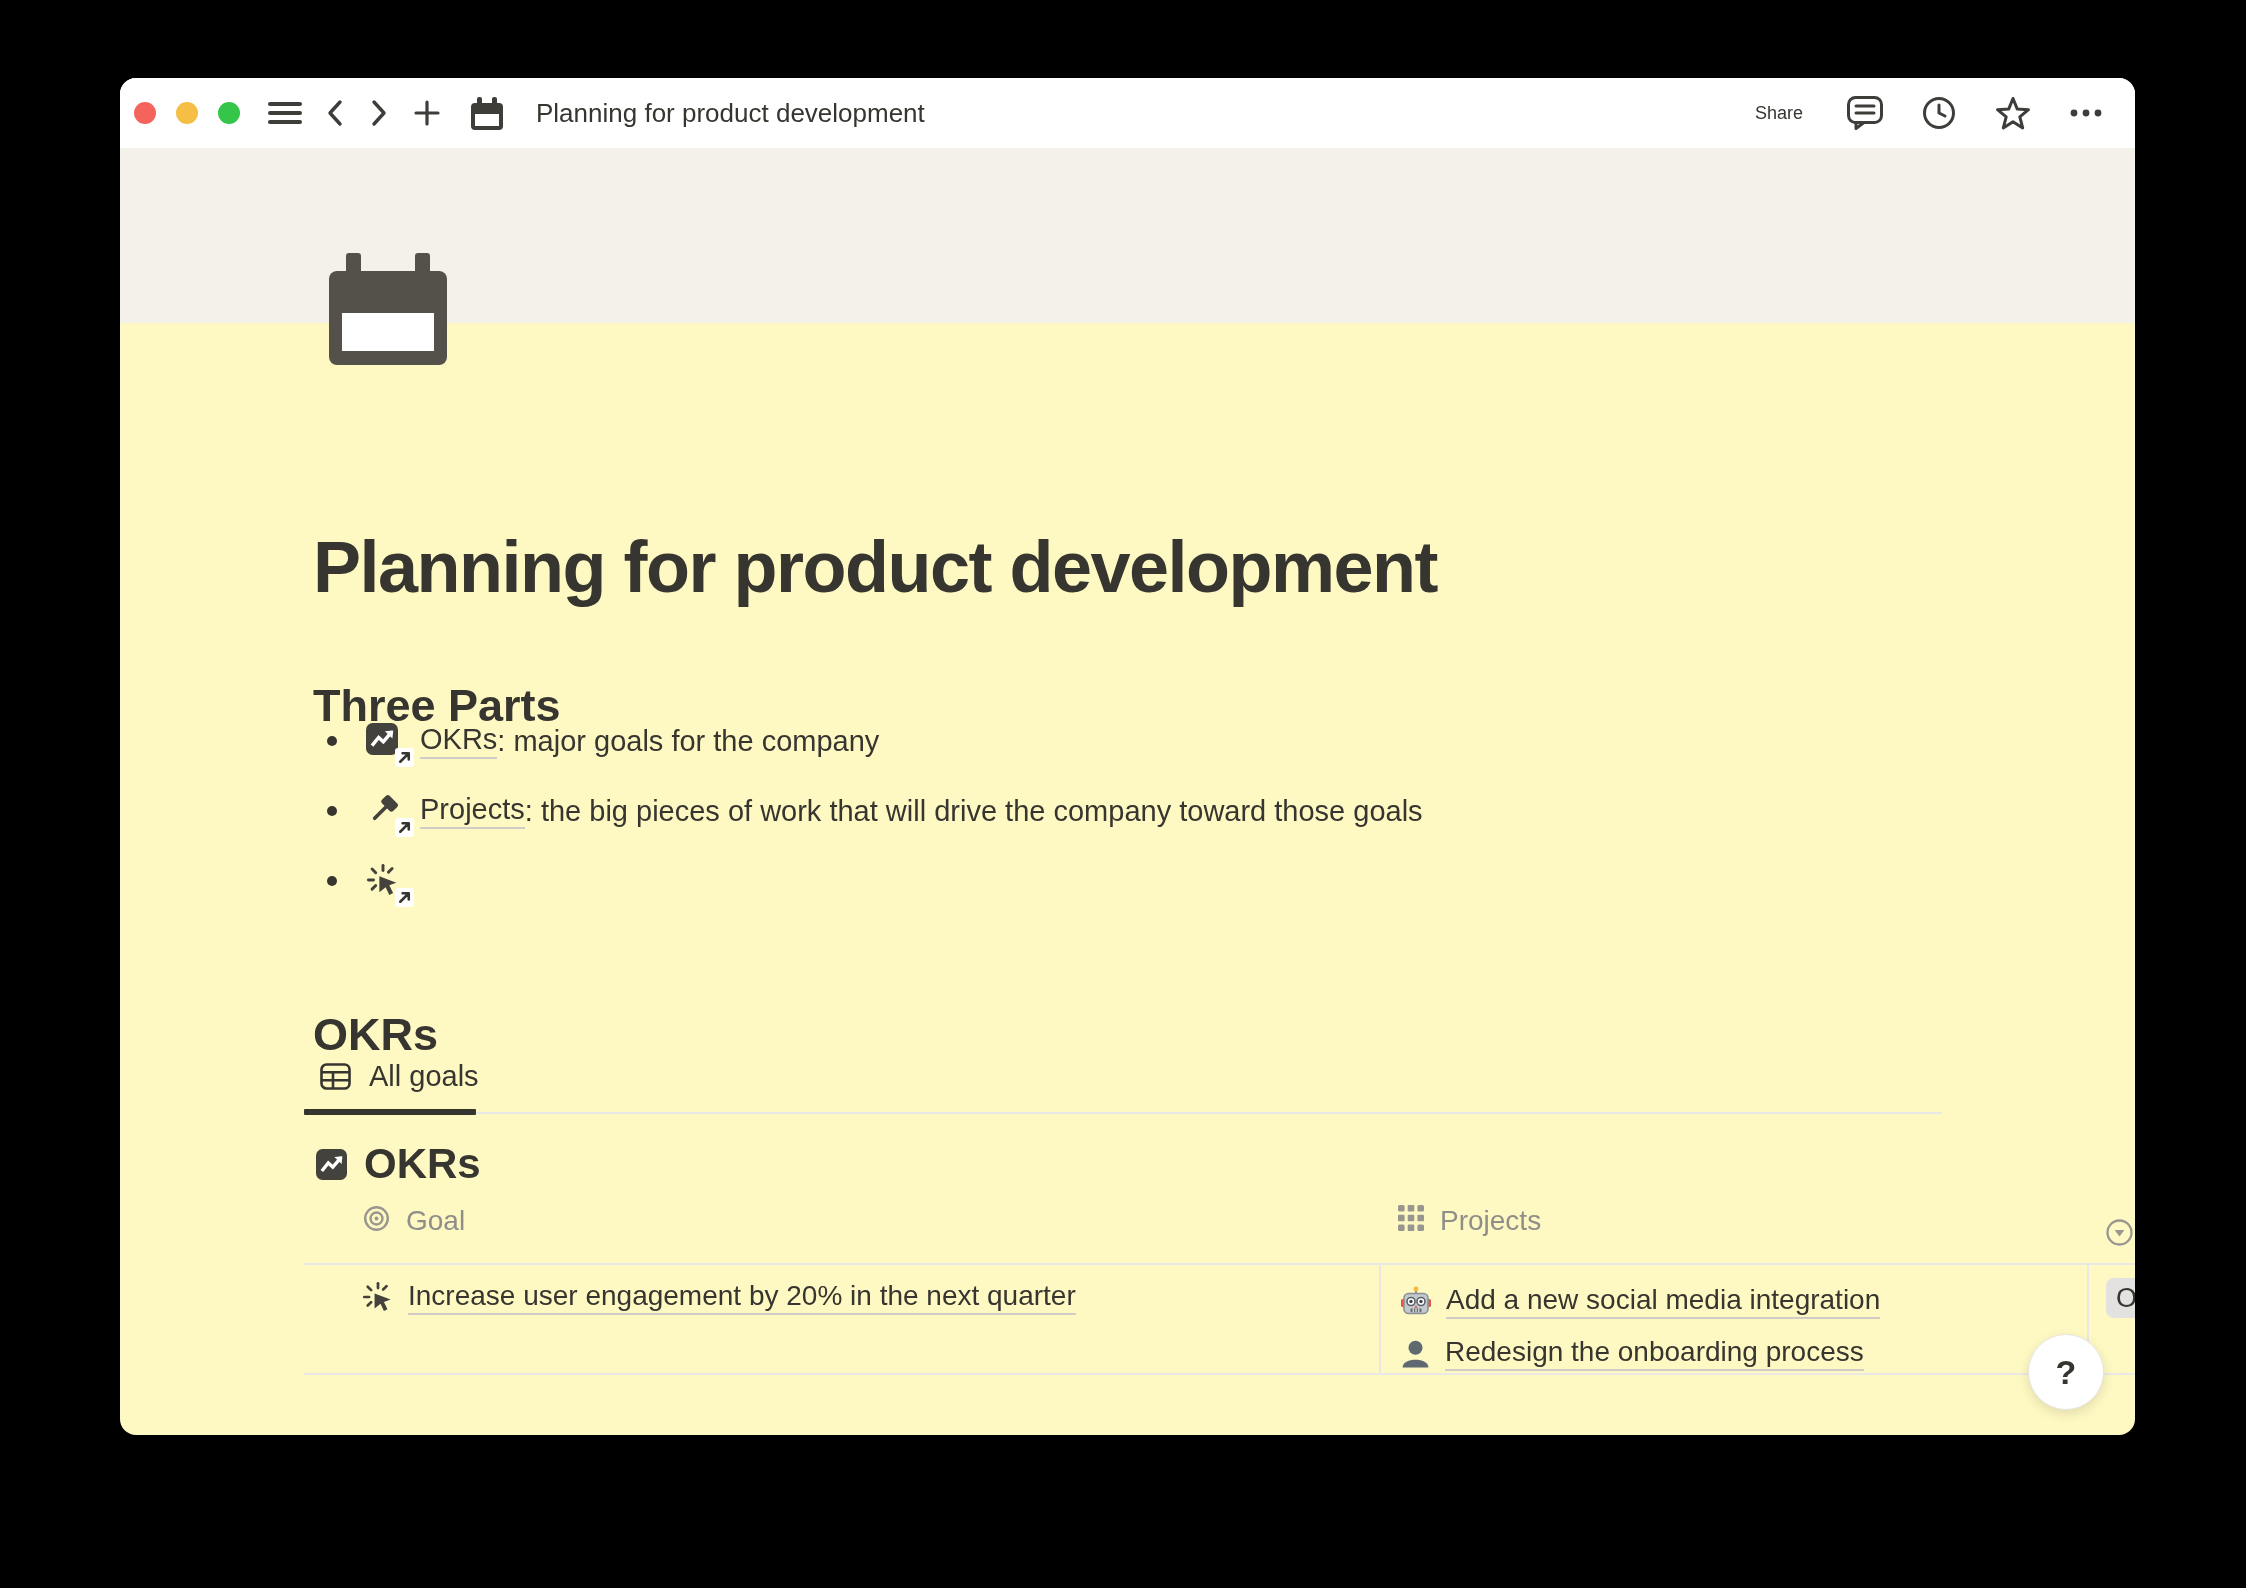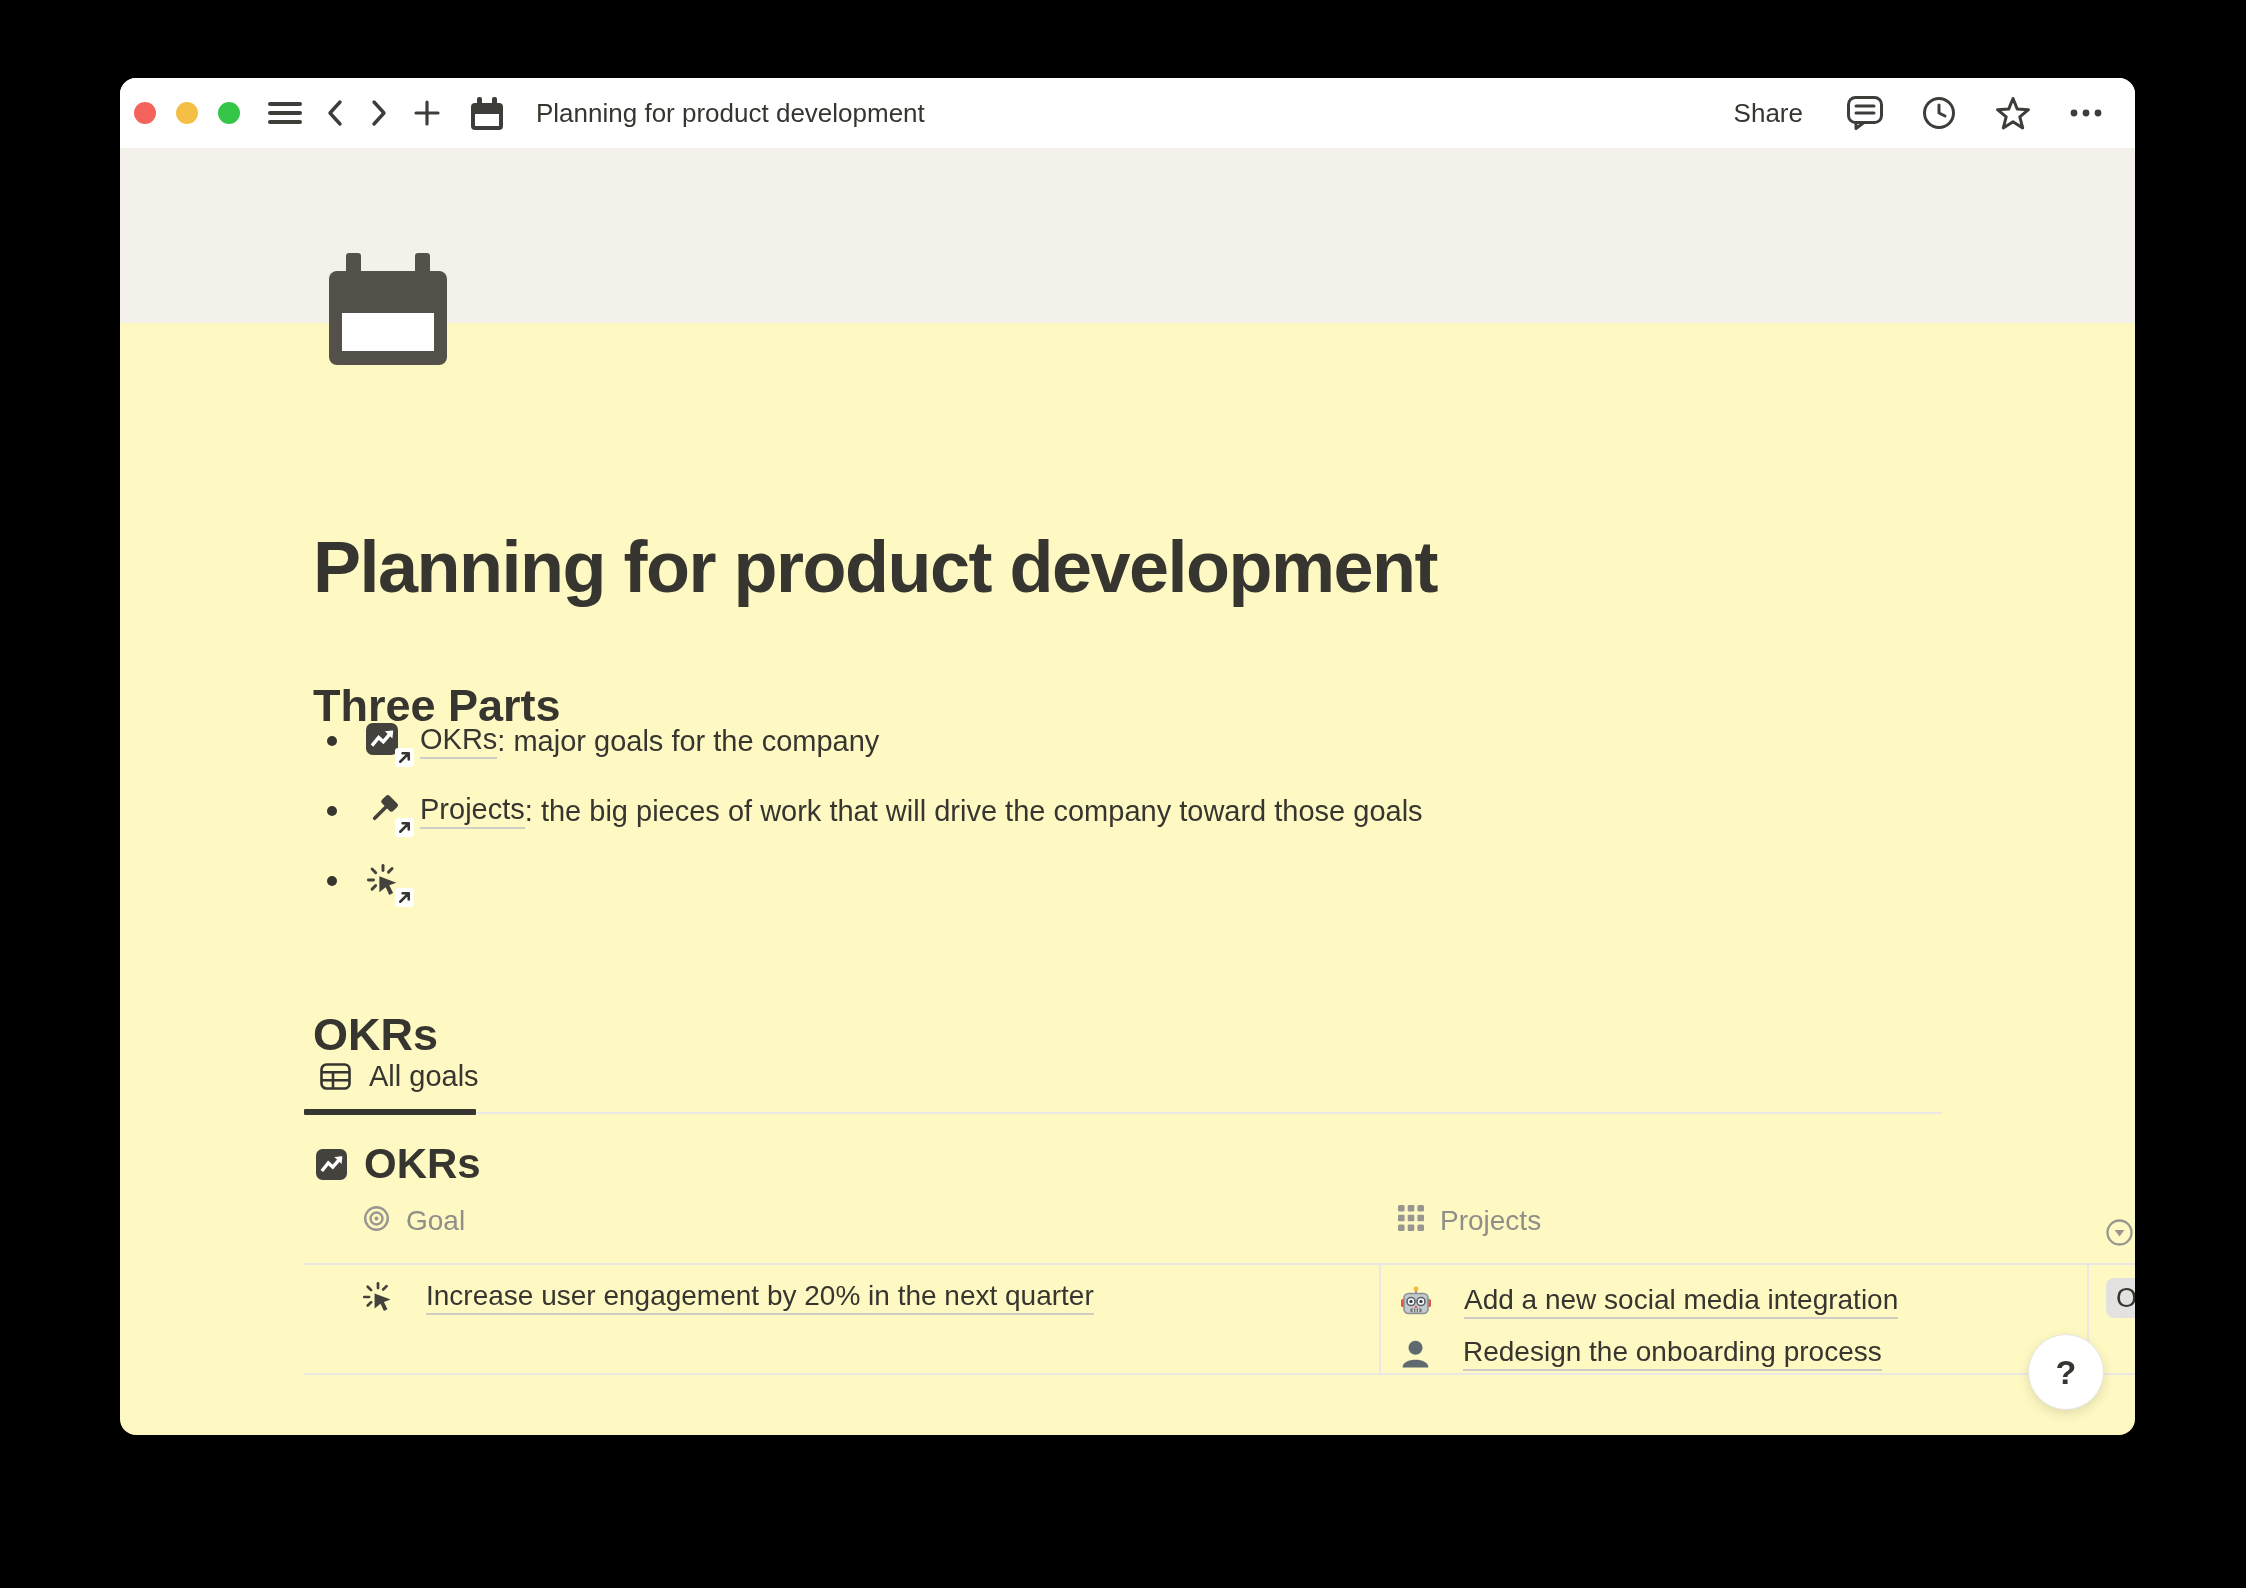--- a/index.html
+++ b/index.html
@@ -23,21 +23,21 @@
   .tl.yellow{background:#f5bf45;}
   .tl.green{background:#35c649;}
   .tl-group{display:flex;gap:20px;align-items:center;}
   .tbtn{
     display:flex;align-items:center;justify-content:center;background:none;border:none;
     padding:0;margin:0;cursor:pointer;height:44px;
   }
   .tb-left{display:flex;align-items:center;gap:22px;margin-left:28px;}
   .tb-title{font-size:26px;color:#37352f;margin-left:10px;white-space:nowrap;}
   .tb-right{display:flex;align-items:center;gap:37px;margin-left:auto;}
-  .share-btn{font-size:26px;color:#37352f;background:none;border:none;cursor:pointer;font-family:inherit;}
+  .share-btn{font-size:18px;color:#37352f;background:none;border:none;cursor:pointer;font-family:inherit;}
   
   .cover{position:absolute;left:0;top:70px;right:0;height:175px;background:#f4f1ea;}
   .page-icon{position:absolute;left:209px;top:175px;width:118px;height:112px;z-index:2;}
   
   .h1{position:absolute;left:193px;top:400px;font-size:72px;font-weight:700;
       letter-spacing:-1.5px;line-height:1.15;white-space:nowrap;}
   .h2{position:absolute;left:193px;font-size:45px;font-weight:700;line-height:1.1;white-space:nowrap;}
   .h2.three{top:566px;}
   .h2.okrs{top:895px;}
   .bullets{position:absolute;left:0;top:628px;right:0;margin:0;padding:0;list-style:none;}
@@ -59,21 +59,21 @@
   .col-head{position:absolute;height:58px;top:1127px;display:flex;gap:16px;
             font-size:28px;color:#8f8e88;cursor:pointer;}
   .col-goal{left:243px;}
   .col-projects{left:1278px;}
   .col-status-ico{position:absolute;left:1986px;top:1141px;cursor:pointer;}
   .hline{position:absolute;left:184px;right:0;height:2px;background:#e9e8e5;}
   .hline.header{top:1185px;}
   .hline.row{top:1295px;}
   .vline{position:absolute;top:1186px;height:109px;width:2px;background:#e9e8e5;}
   .v1{left:1259px;} .v2{left:1967px;}
-  .cell-line{position:absolute;height:44px;display:flex;align-items:center;gap:32px;white-space:nowrap;text-align:right;}
+  .cell-line{position:absolute;height:44px;display:flex;align-items:center;gap:14px;white-space:nowrap;text-align:right;}
   .goal-cell{left:242px;top:1197px;}
   .proj-1{left:1280px;top:1201px;}
   .proj-2{left:1280px;top:1253px;}
   .cell-line a.nlink{font-weight:500;font-size:28px;border-bottom-width:2px;}
   .badge{position:absolute;left:1986px;top:1200px;height:40px;width:90px;background:#e3e2e0;
          border-radius:8px;display:flex;align-items:center;padding-left:10px;box-sizing:border-box;
          font-size:27px;color:#37352f;}
   
   .help{position:absolute;left:1908px;top:1256px;width:76px;height:76px;border-radius:50%;
         background:#fff;border:1px solid #e7e5e1;box-shadow:0 4px 12px rgba(0,0,0,.12);

